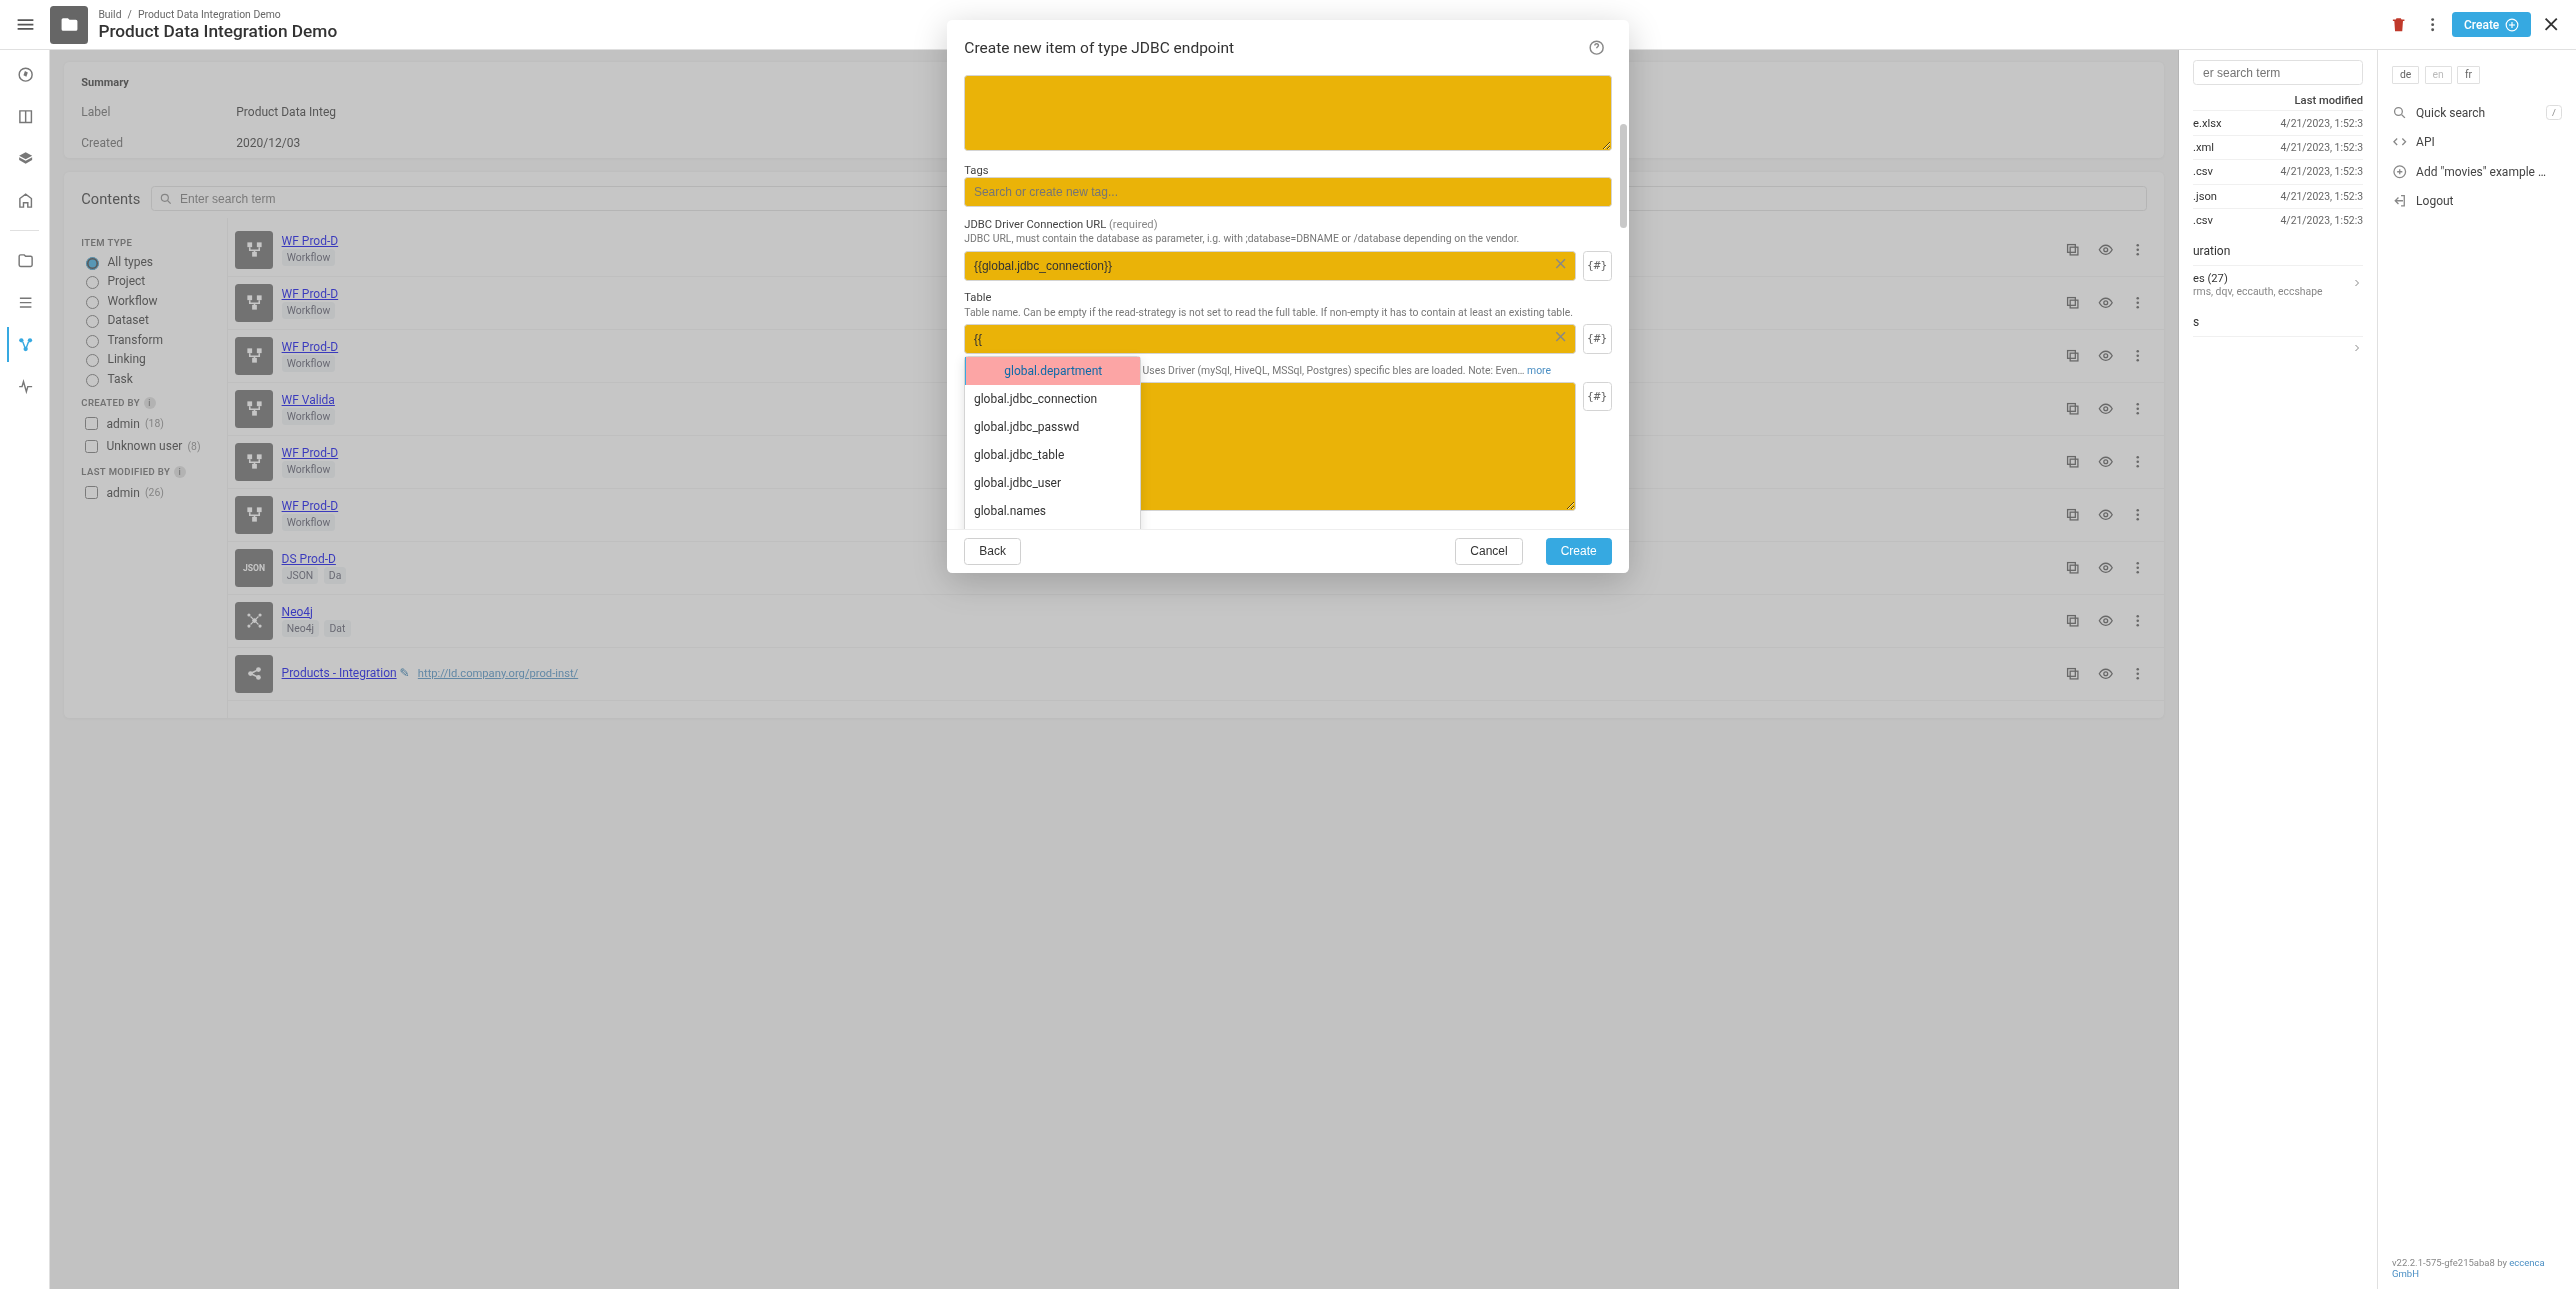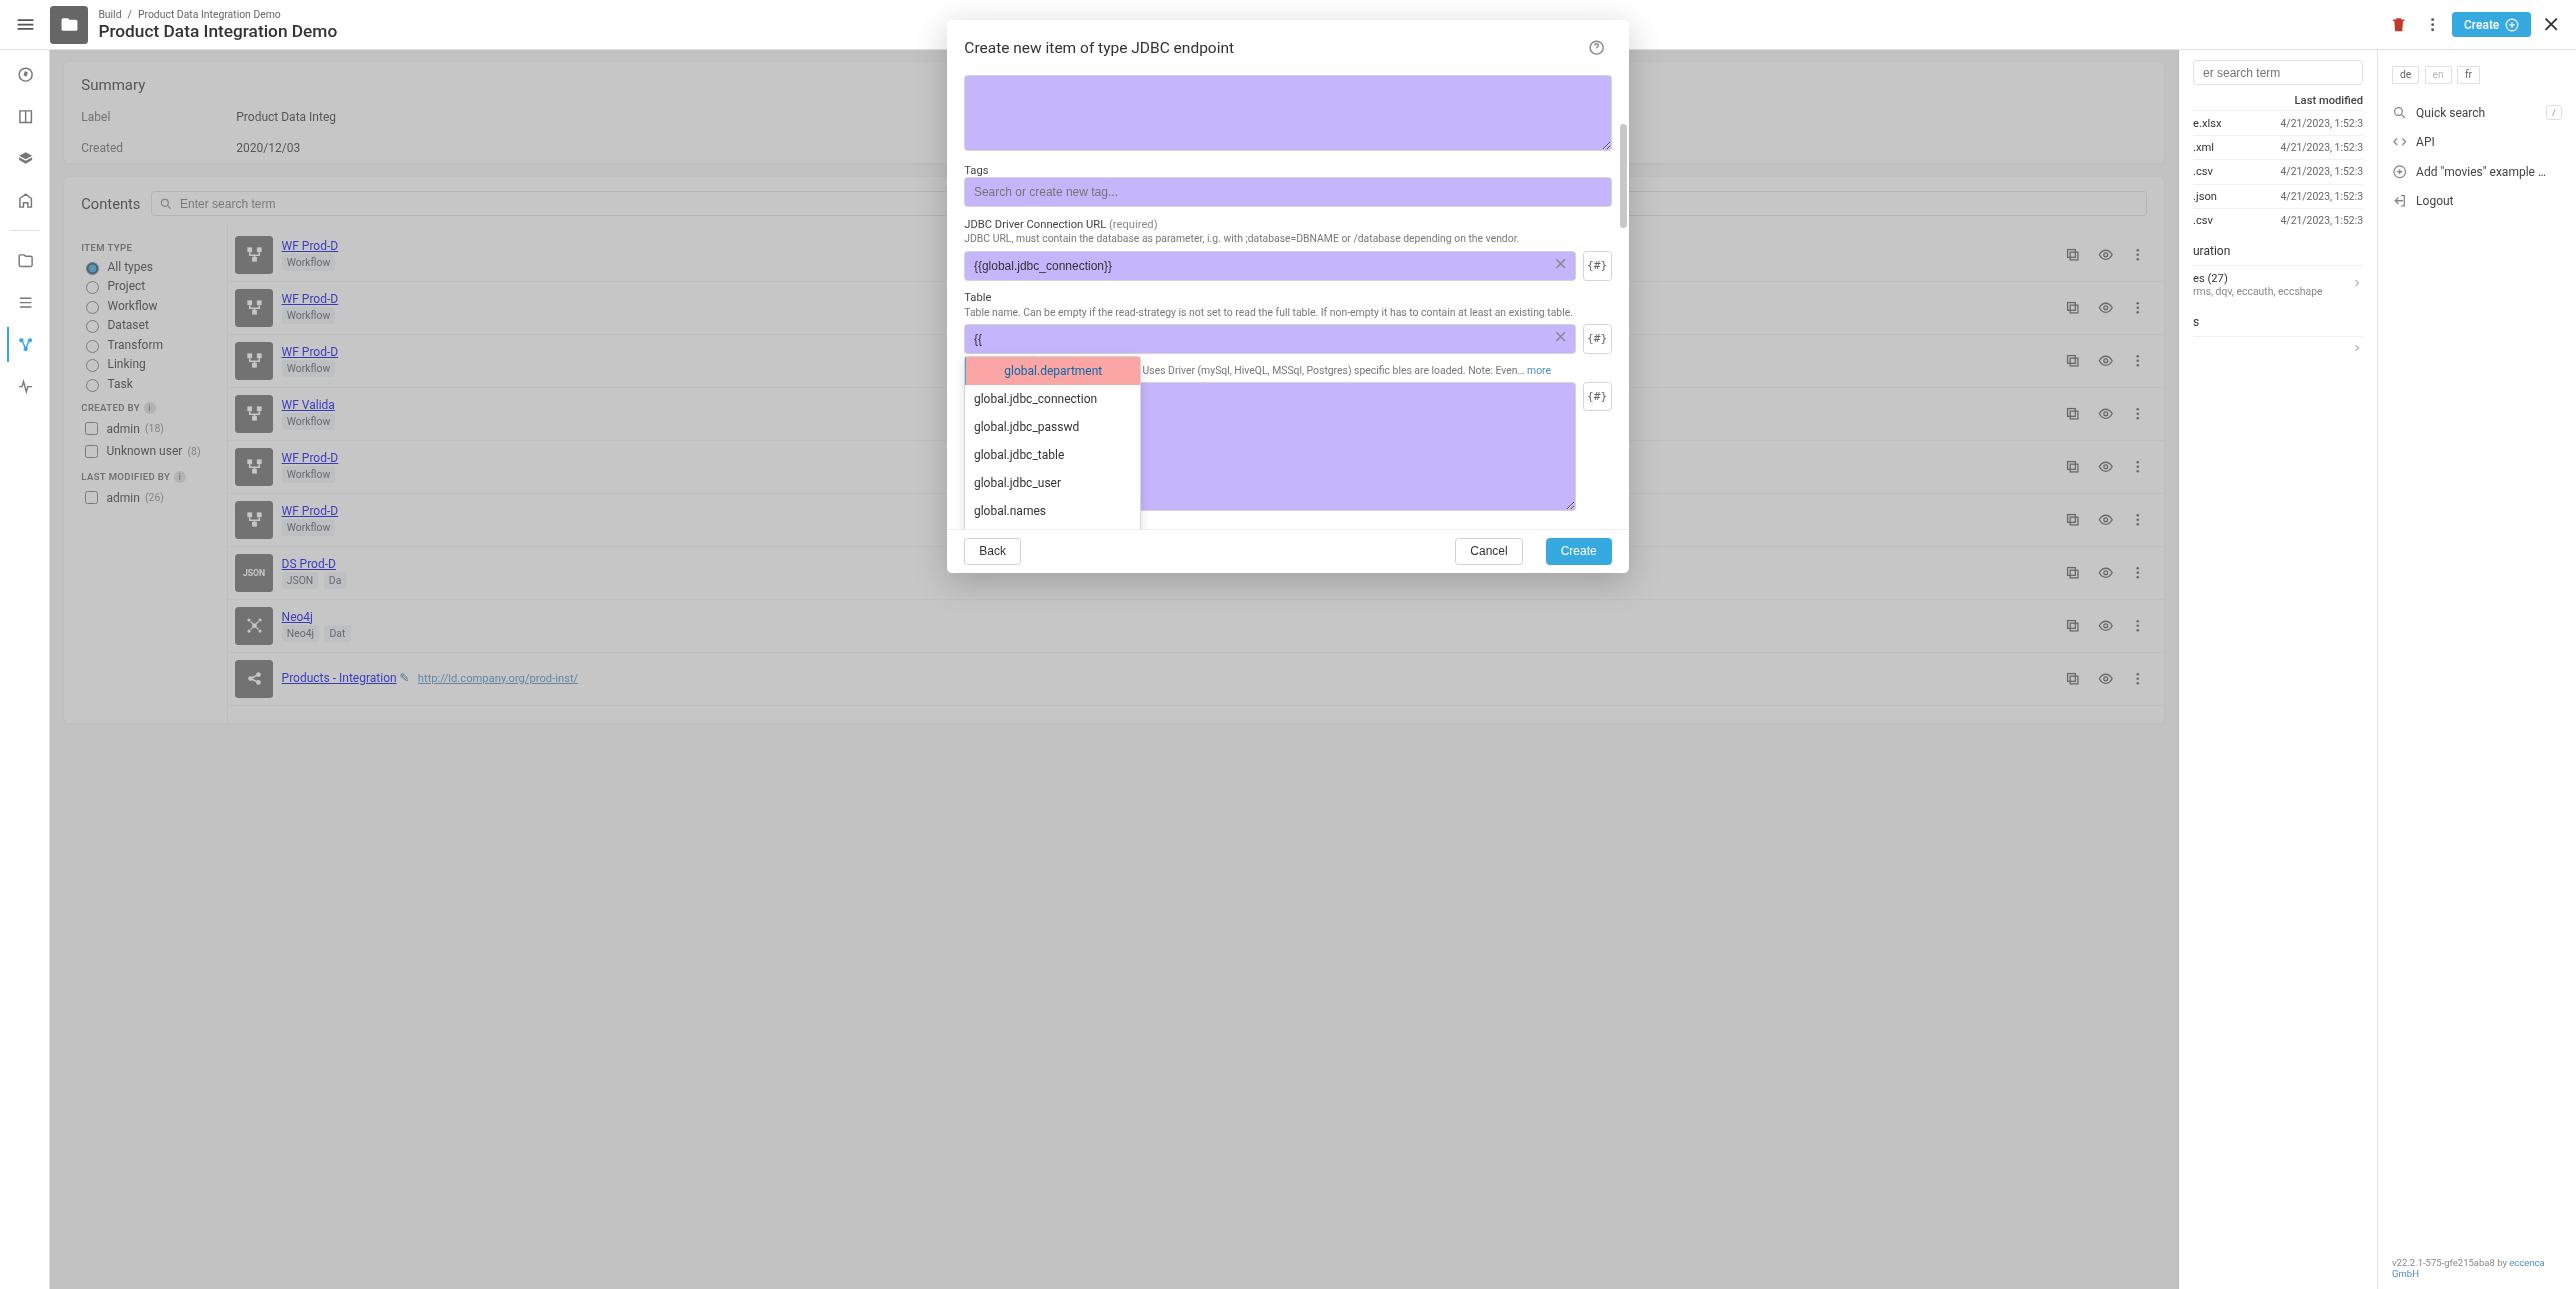--- a/index.html
+++ b/index.html
@@ -62,21 +62,21 @@
   }
   .leftrail .rail-item.active { color: #36a9e1; border-left-color: #36a9e1; }
   .leftrail .rail-item svg { width: 17.3px; height: 17.3px; fill: currentColor; }
   .leftrail .rail-sep { height: 0.9px; width: 29px; background: #e0e0e0; margin: 5.2px 0; }
 
   .main { flex: 1; padding: 12px 14px; overflow: auto; position: relative; }
   .card {
     background: #fff; border-radius: 5.2px; box-shadow: 0 0.9px 3.5px rgba(0,0,0,0.06);
     margin-bottom: 14px;
   }
-  .card .card-title { font-size: 15px; padding: 14px 17.3px 7px; font-weight: 400; }
+  .card .card-title { font-size: 11px; padding: 14px 17.3px 7px; font-weight: 700; }
   .summary-row { display: flex; align-items: center; padding: 8.6px 17.3px; }
   .summary-row:first-of-type { border-top: 0.9px solid #eee; }
   .summary-row .lbl { width: 155px; color: #666; }
   .summary-row .val { color: #333; }
   .chip { font-size: 10.4px; background: #f0f0f0; border-radius: 3.5px; padding: 1.7px 5.2px; }
 
   .contents-head {
     display: flex; align-items: center; gap: 10.4px; padding: 14px 17.3px 7px;
   }
   .contents-head .search-wrap {
@@ -177,21 +177,21 @@
   }
   .modal-head .spacer { flex:1; }
   .modal-body {
     padding: 0 17.3px 8.6px; overflow-y: auto; flex: 1;
   }
   .field-label { font-size: 11.2px; color: #444; margin-top: 10.4px; }
   .field-help  { font-size: 10.4px; color: #777; margin: 1.7px 0 5.2px; }
   .field-help a.more { color: #4b8fc4; text-decoration: none; }
   .textarea, .textinput {
     width: 100%; border: 0.9px solid #d4d4d4; border-radius: 3.5px; padding: 7px 8.6px;
-    font-size: 12px; color: #333; background: #c4b5fd; resize: vertical;
+    font-size: 12px; color: #333; background: #eab308; resize: vertical;
   }
   .textarea.big { height: 76px; }
   .textarea.huge { height: 129px; }
   .input-row { display: flex; align-items: stretch; gap: 7px; }
   .input-row .textinput { flex: 1; }
   .input-wrap { position: relative; flex: 1; display: flex; }
   .tmpl-btn {
     width: 29px; border: 0.9px solid #d4d4d4; border-radius: 3.5px;
     display: flex; align-items: center; justify-content: center; color: #666; cursor: pointer;
     font-family: monospace; font-size: 11.2px;

